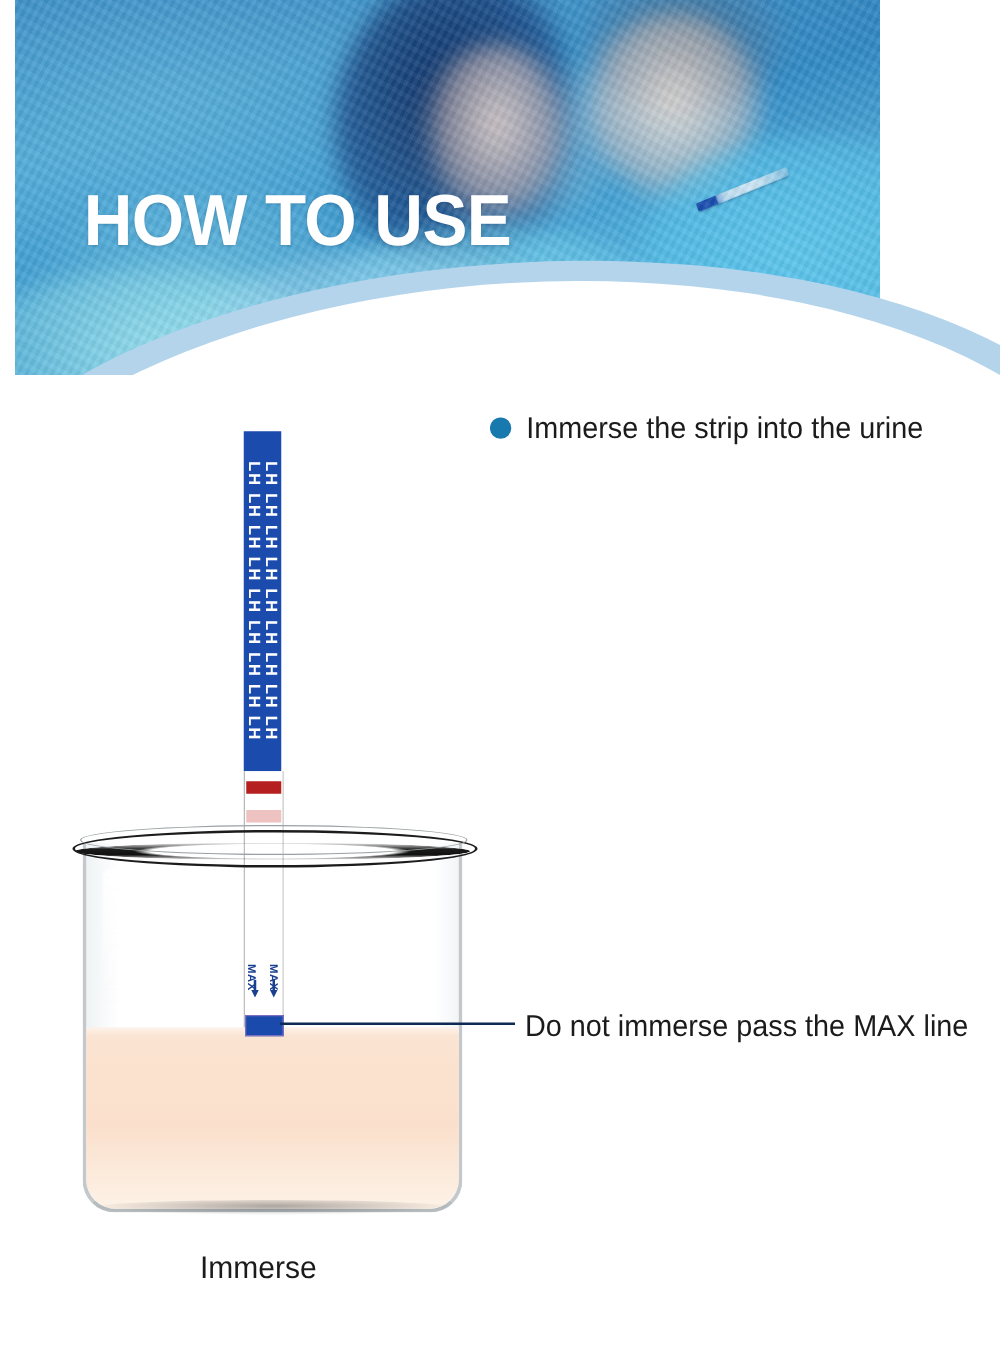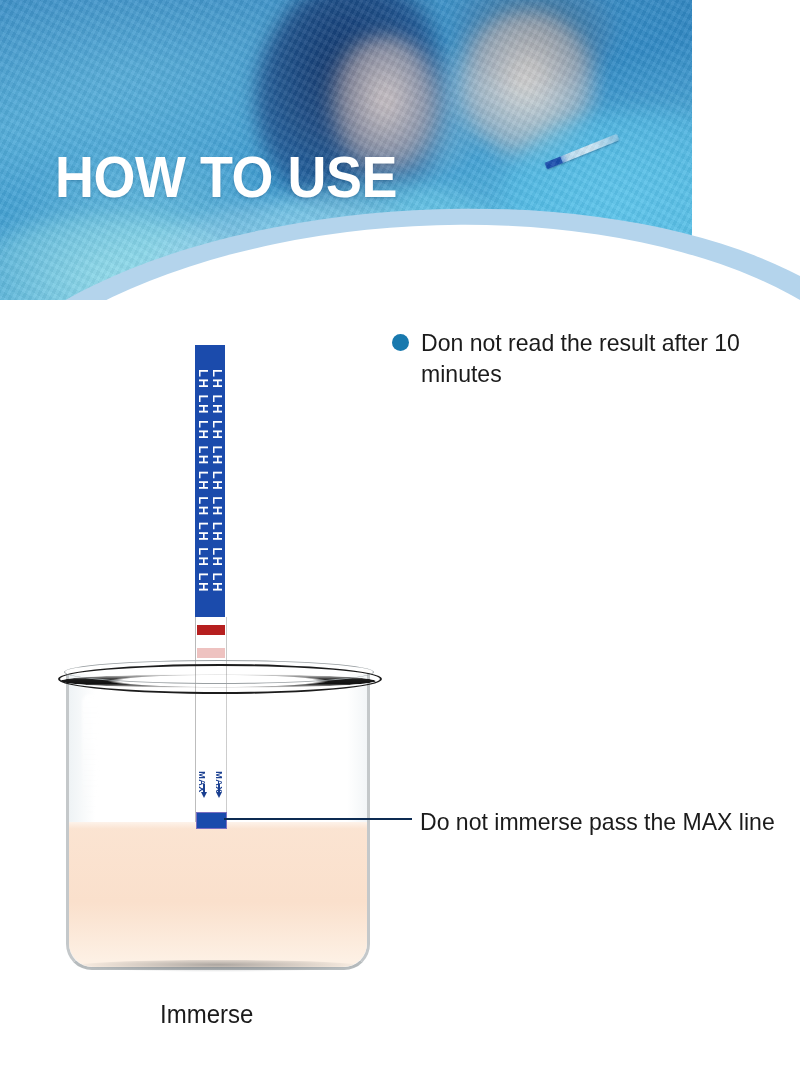--- a/index.html
+++ b/index.html
@@ -12,21 +12,21 @@
     height: 1092px;
     font-family: "Liberation Sans", sans-serif;
     position: relative;
     overflow: hidden;
     -webkit-font-smoothing: antialiased;
   }
 
   
   .hero {
     position: absolute;
-    left: 0; top: 0;
+    left: 12px; top: 0;
     width: 692px;
     height: 300px;
     overflow: hidden;
   }
   .hero-photo {
     position: absolute;
     left: 0; top: 0;
     width: 800px; height: 300px;
     background:
       radial-gradient(ellipse 150px 110px at 390px 110px, rgba(255,236,225,0.55) 0%, rgba(255,236,225,0.0) 72%),
@@ -411,26 +411,26 @@
   </div>
   <div class="hero-title">HOW TO USE</div>
 </div>
 
 <div class="wave-band"></div>
 <div class="wave-white"></div>
 <div class="hero-mask-bottom"></div>
 
 <div class="bullets">
 
-
-
   <div class="bullet-row">
     <span class="bullet-dot"></span>
-    <span class="bullet-text">Don not read the result after 10 minutes</span>
+    <span class="bullet-text">Immerse the strip into the urine</span>
   </div>
+
+
 
 </div>
 
 <div class="strip-wrap">
   <div class="strip-body">
     <div class="strip-rot">
       <span>LH LH LH LH LH LH LH LH LH</span>
       <span>LH LH LH LH LH LH LH LH LH</span>
     </div>
   </div>

